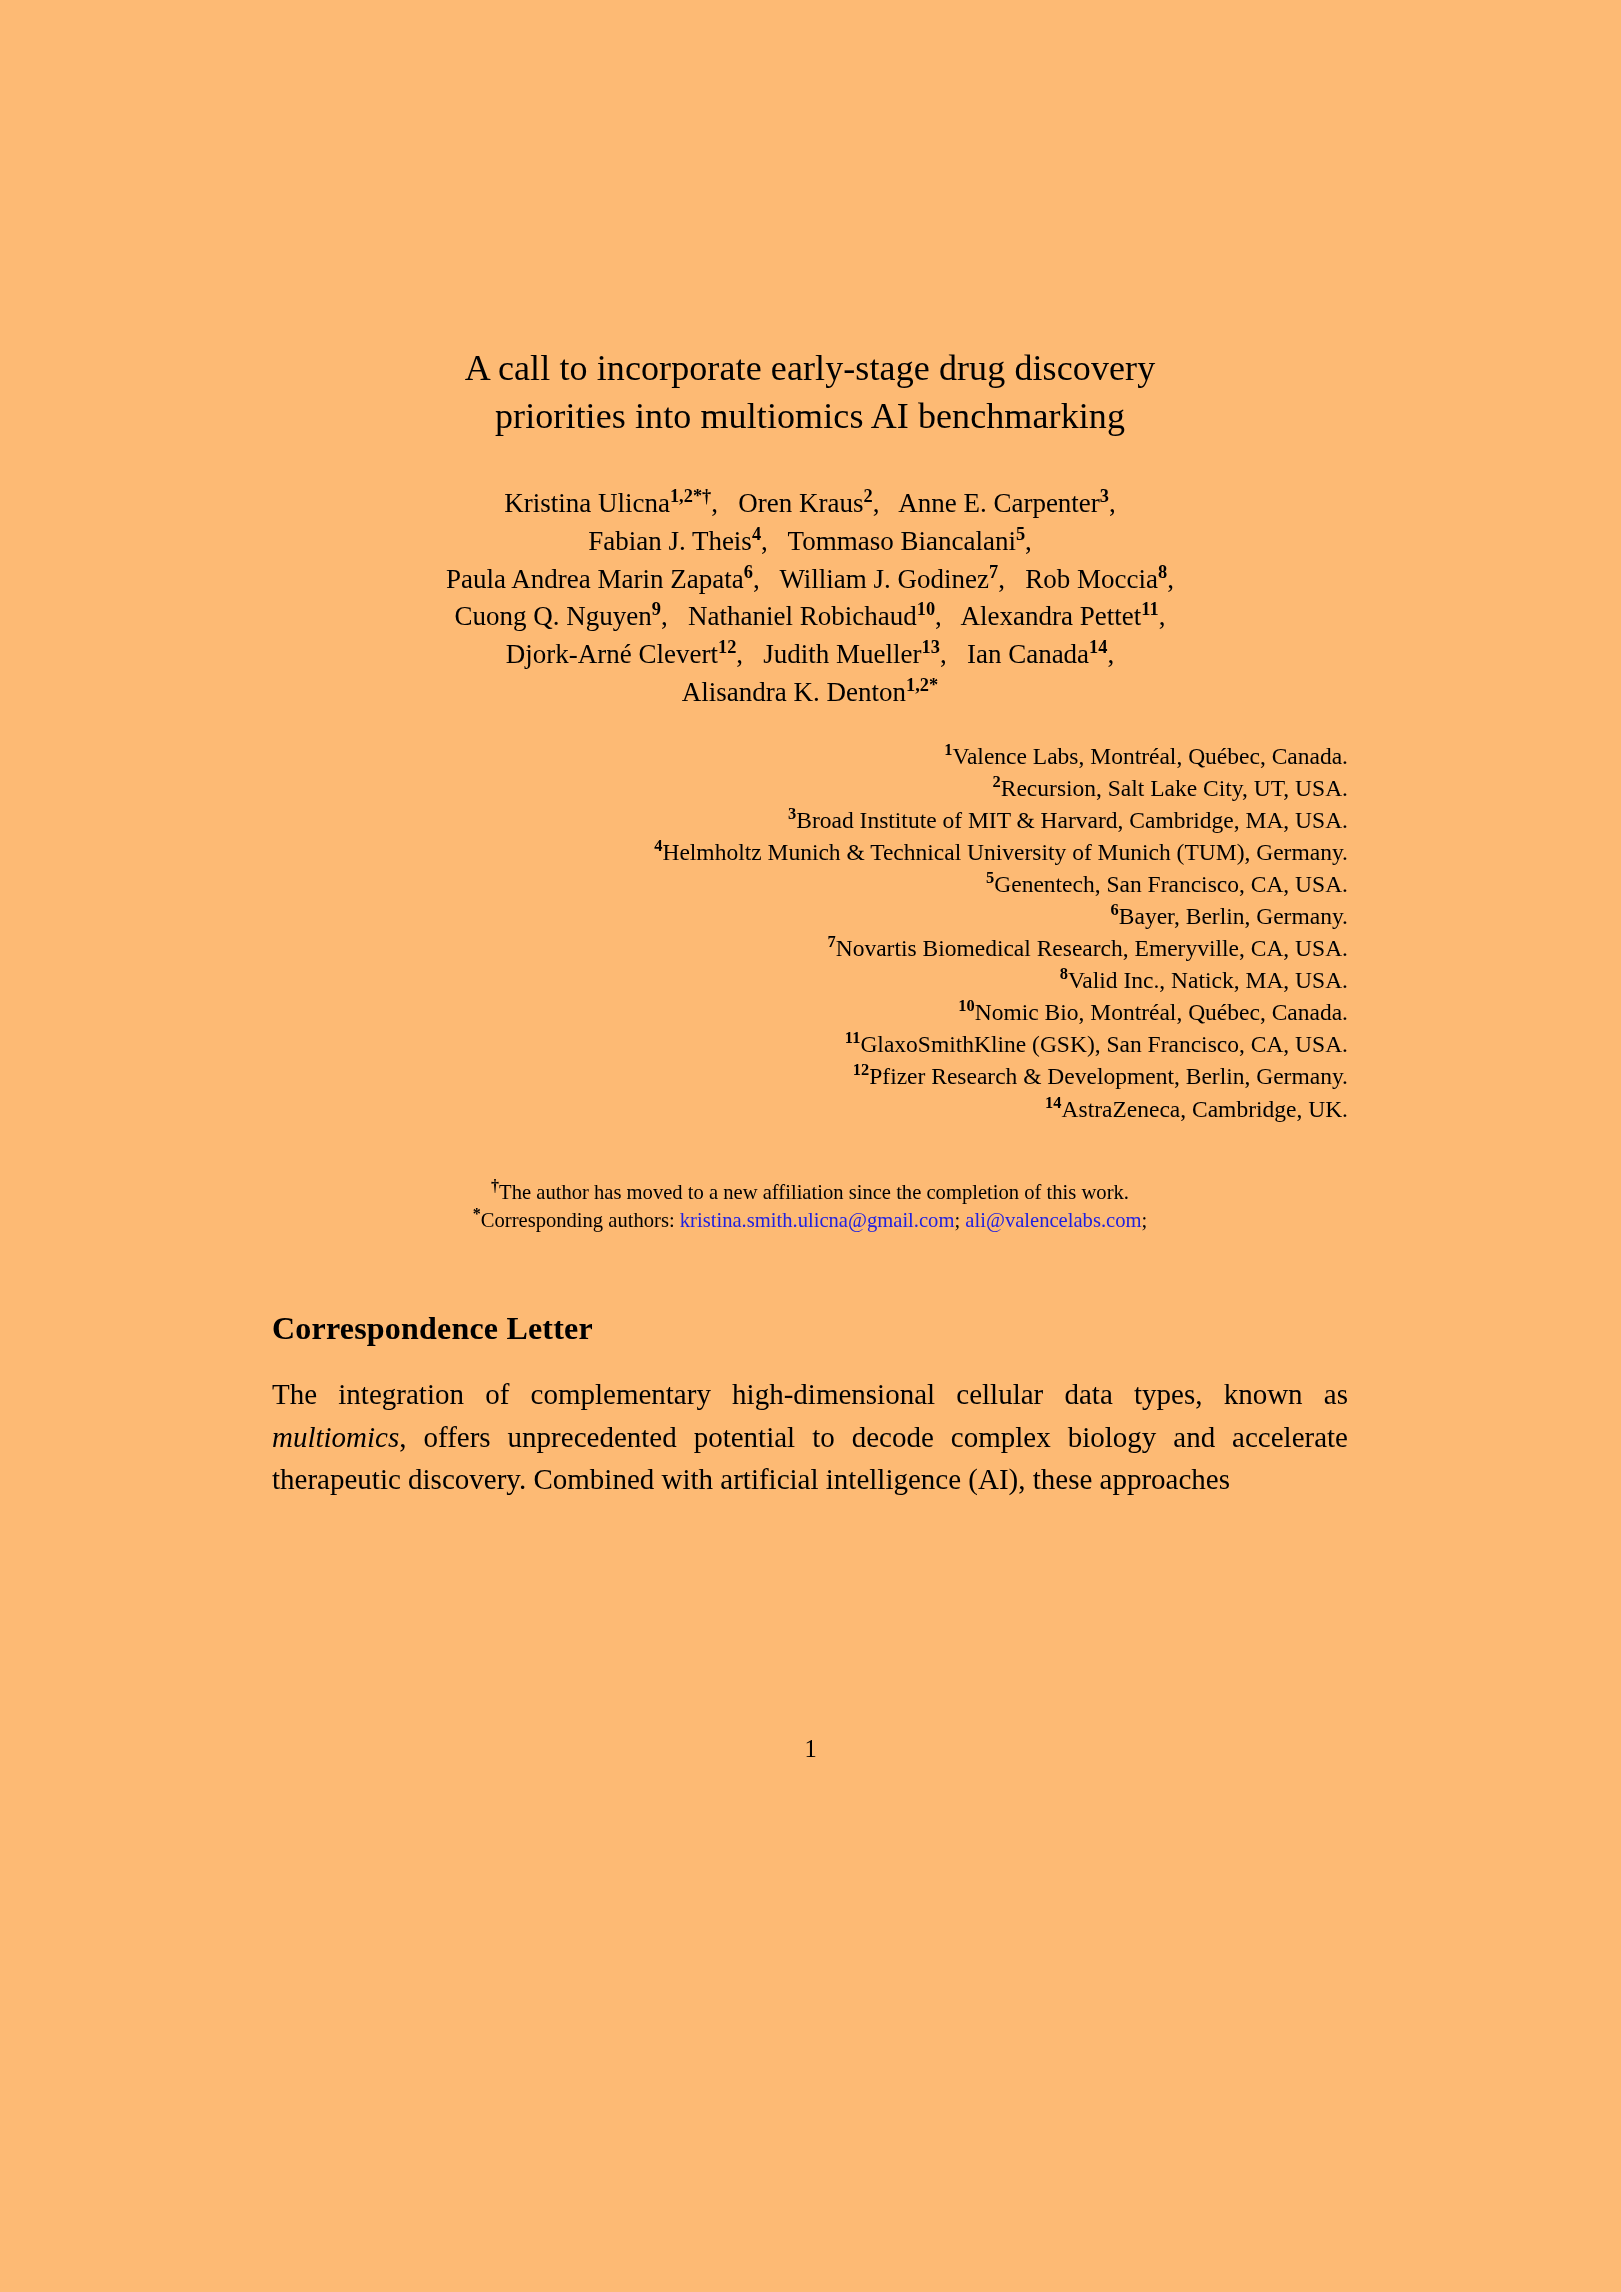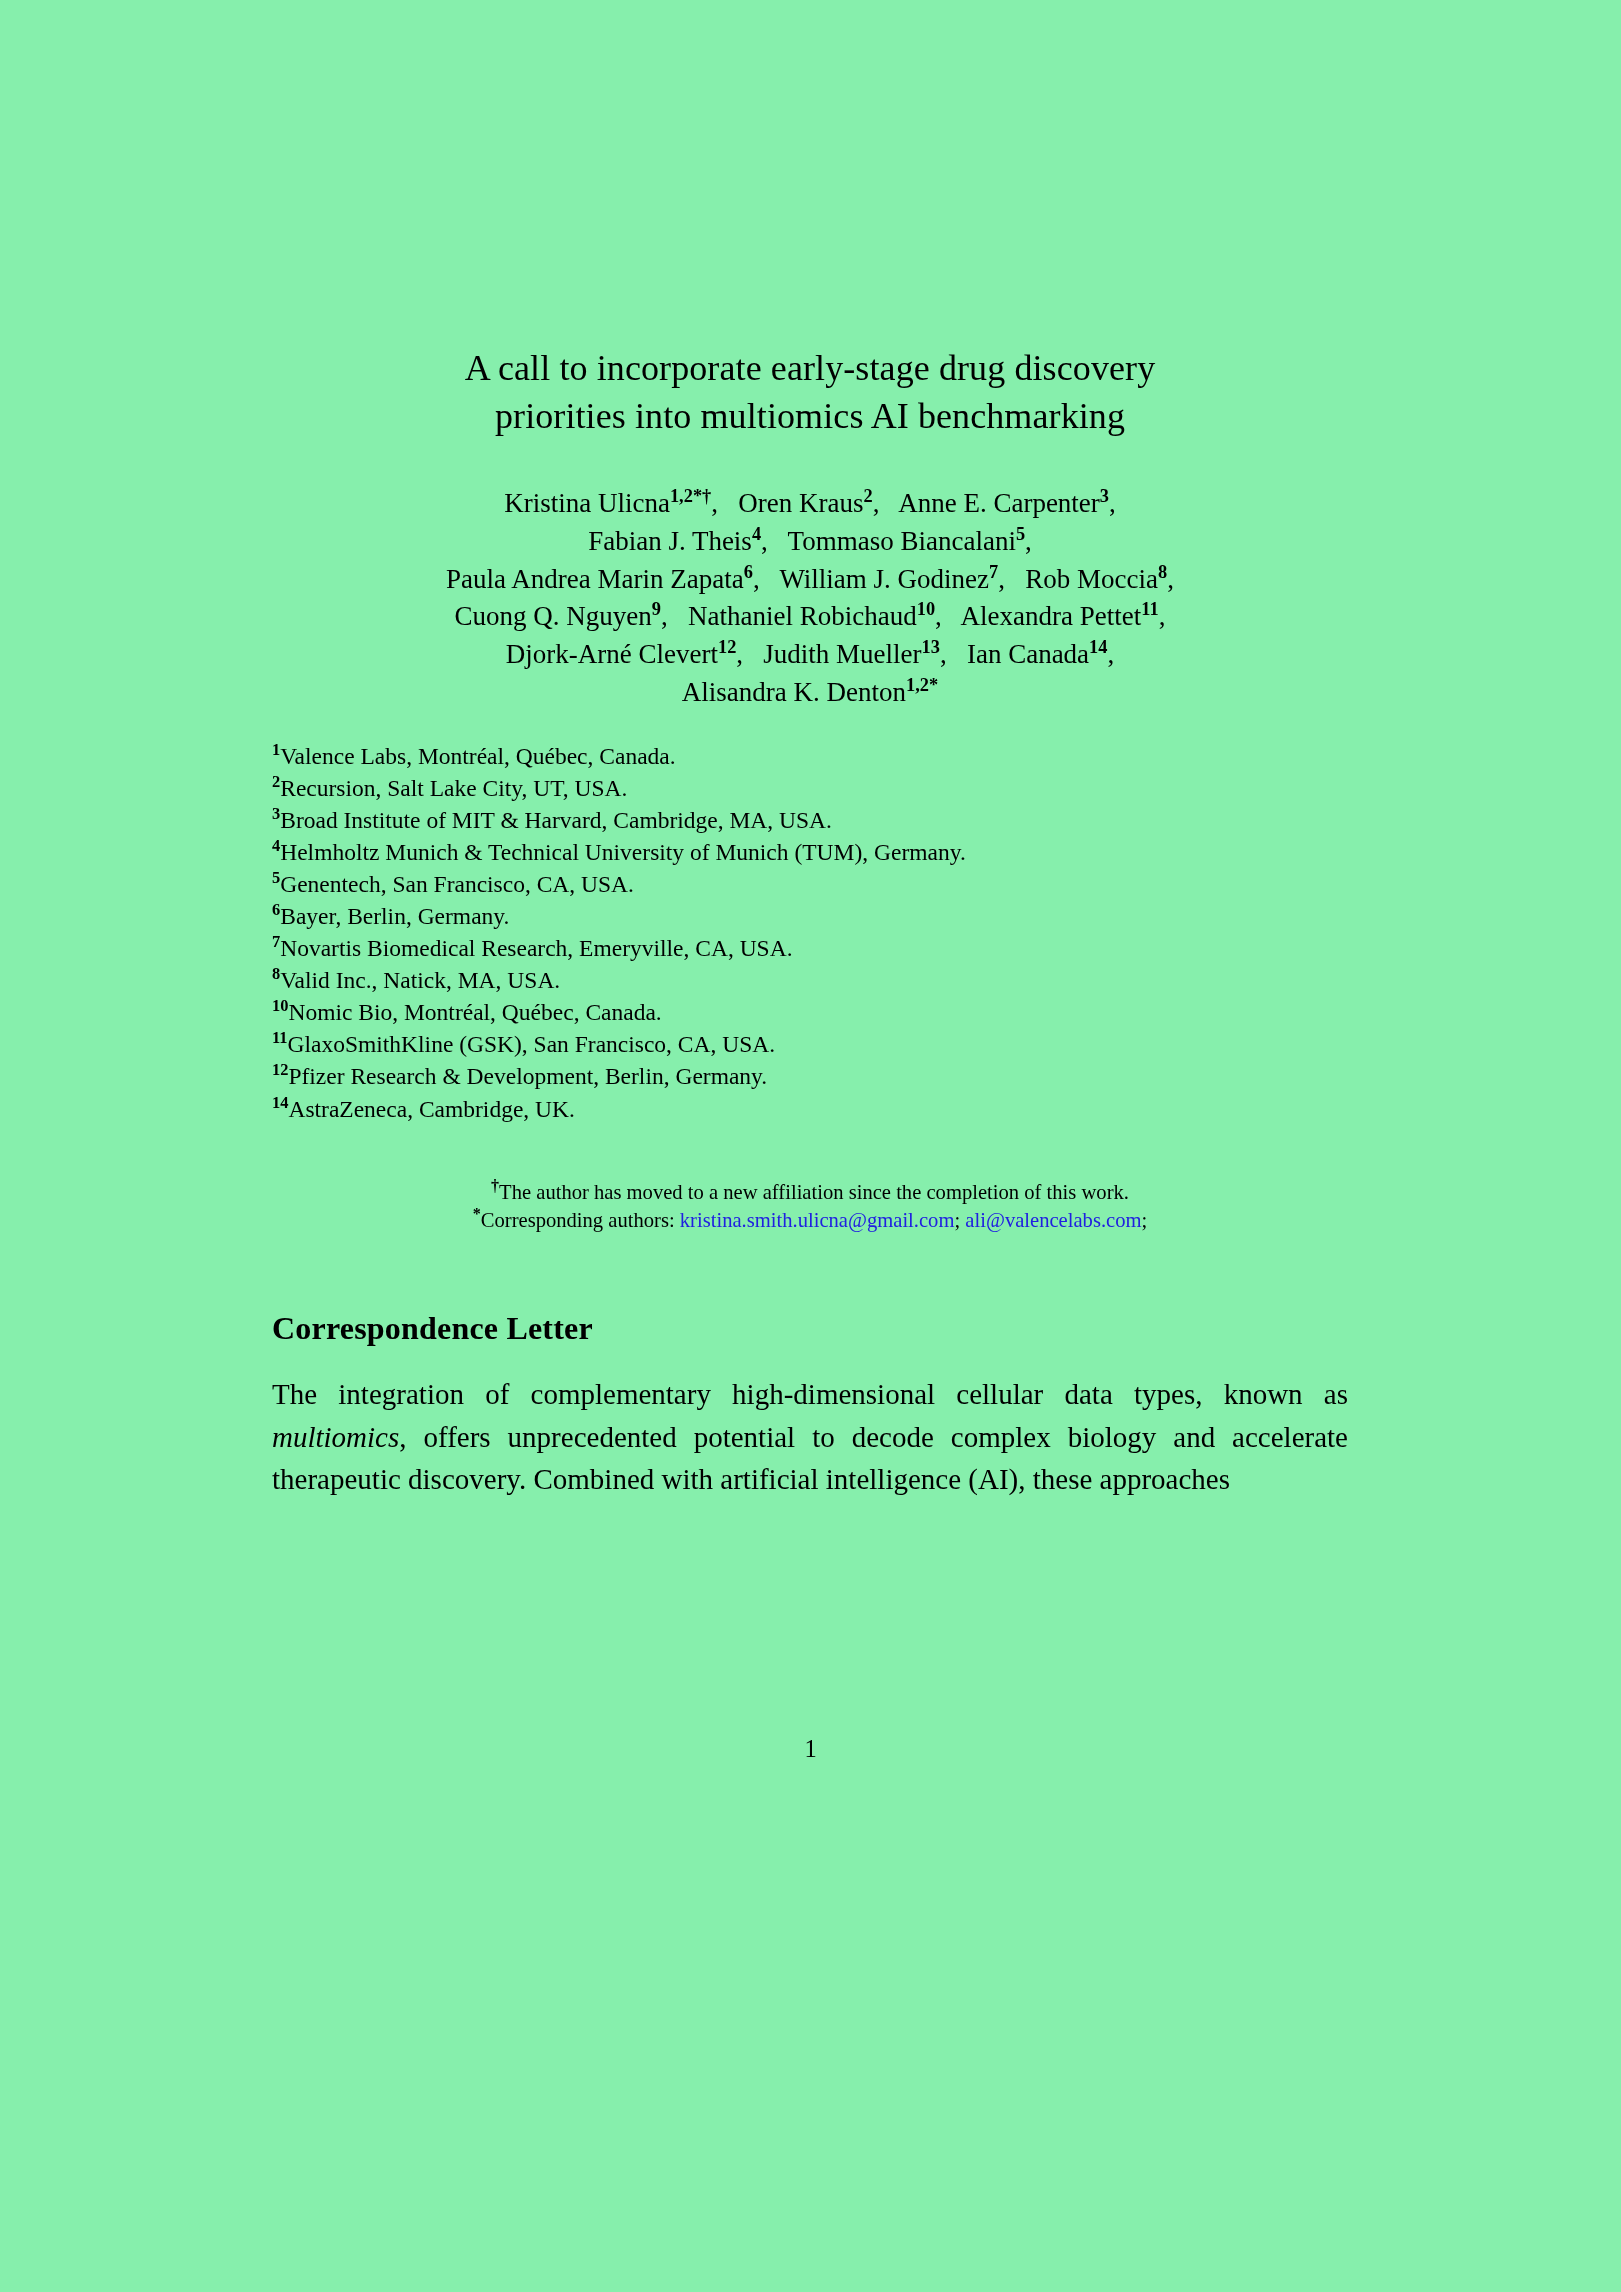--- a/index.html
+++ b/index.html
@@ -4,21 +4,21 @@
 <style>
   html, body {
     margin: 0;
     padding: 0;
     background: #ffffff;
   }
   .page {
     position: relative;
     width: 1621px;
     height: 2293px;
-    background: #86efac;
+    background: #fdba74;
     font-family: "Liberation Serif", "DejaVu Serif", serif;
     color: #000000;
     overflow: hidden;
   }
   .content {
     position: absolute;
     left: 272px;
     top: 0;
     width: 1076px;
   }
@@ -47,21 +47,21 @@
   .fn-line sup {
     font-size: 0.68em;
     vertical-align: 0.55em;
     line-height: 0;
     font-weight: bold;
   }
 
   
   .affiliations {
     margin-top: 28px;
-    text-align: left;
+    text-align: right;
     font-size: 23.5px;
     line-height: 1.365;
   }
   .aff-line { display: block; white-space: nowrap; }
   .aff-line sup {
     font-size: 0.70em;
     vertical-align: 0.52em;
   }
 
   

